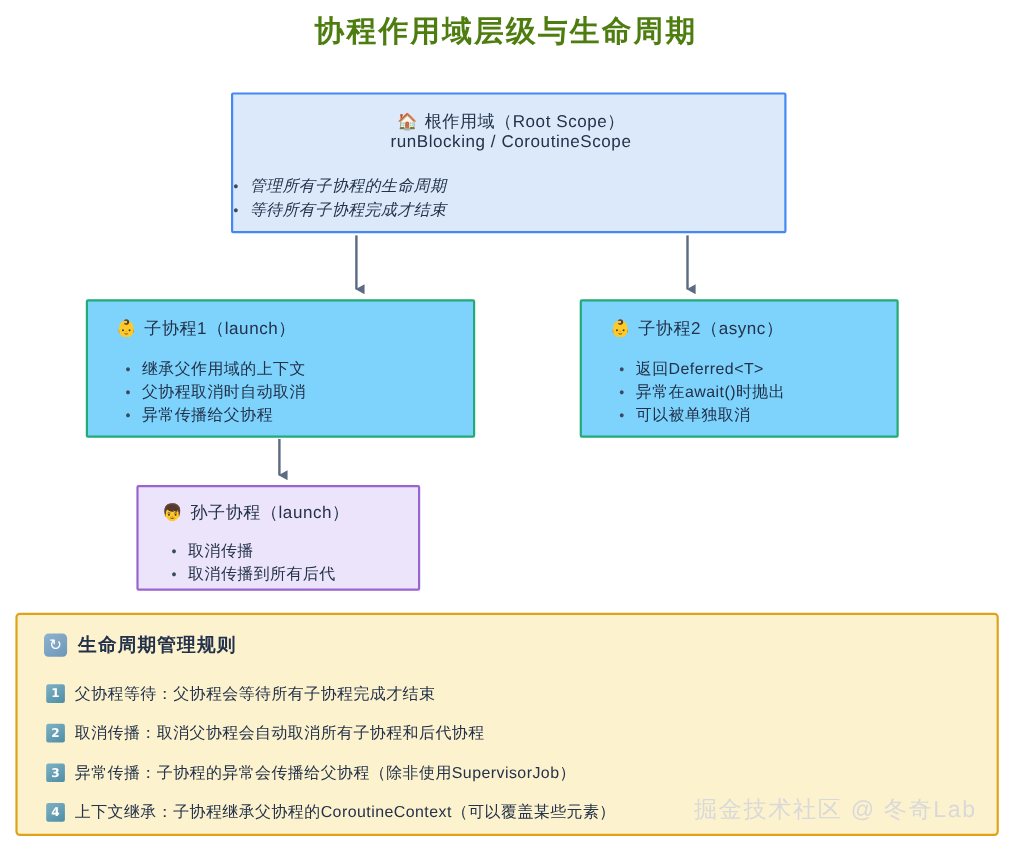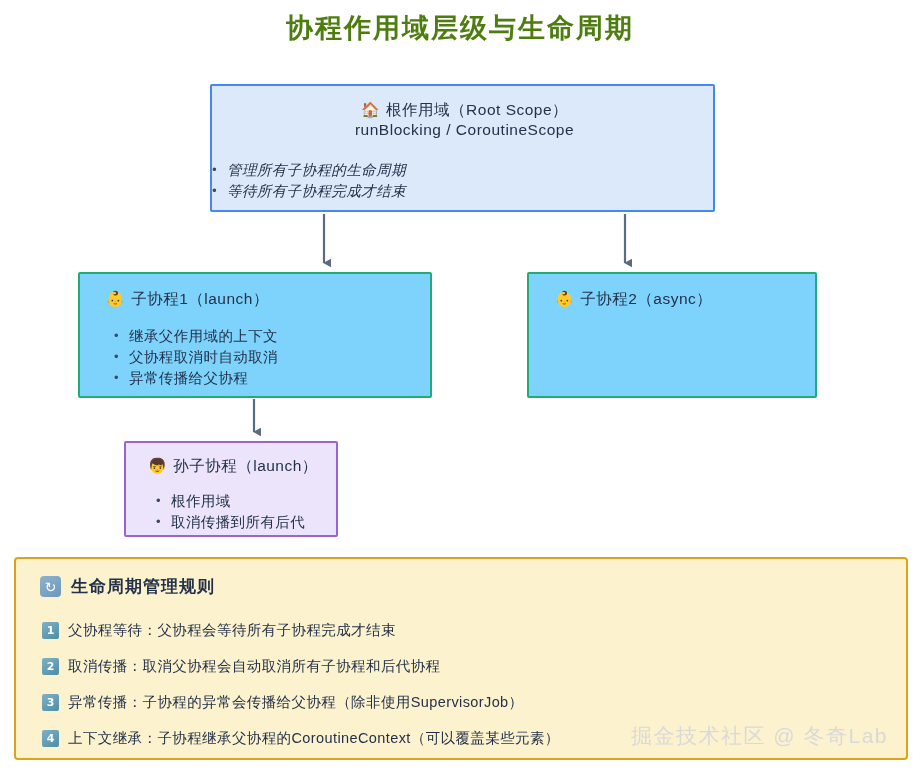--- a/index.html
+++ b/index.html
@@ -124,21 +124,21 @@
   .child-box .bullets-wrap {
     position: absolute;
     left: 34px;
     top: 52px;
   }
 
   
   #grandchild-box {
     left: 124px;
     top: 441px;
-    width: 214px;
+    width: 258px;
     height: 96px;
     background: #ece4fa;
     border-color: #9a64d0;
     padding-left: 16px;
   }
   #grandchild-box .head-wrap {
     position: absolute;
     left: 22px;
     top: 13px;
   }
@@ -285,31 +285,38 @@
       </ul>
     </div>
   </div>
 
   <div class="node child-box" id="child2-box">
     <div class="head-wrap">
       <div class="node-header">
         <span class="node-emoji">👶</span><span>子协程2（async）</span>
       </div>
     </div>
+    <div class="bullets-wrap">
+      <ul class="bullets">
+        <li>返回Deferred&lt;T&gt;</li>
+        <li>异常在await()时抛出</li>
+        <li>可以被单独取消</li>
+      </ul>
+    </div>
   </div>
 
   <div class="node" id="grandchild-box">
     <div class="head-wrap">
       <div class="node-header">
         <span class="node-emoji">👦</span><span>孙子协程（launch）</span>
       </div>
     </div>
     <div class="bullets-wrap">
       <ul class="bullets">
-        <li>根作用域</li>
+        <li>取消传播</li>
         <li>取消传播到所有后代</li>
       </ul>
     </div>
   </div>
 
   <div id="rules-panel">
     <div id="rules-title-row">
       <span class="cycle-icon">↻</span>
       <span id="rules-title-text">生命周期管理规则</span>
     </div>

